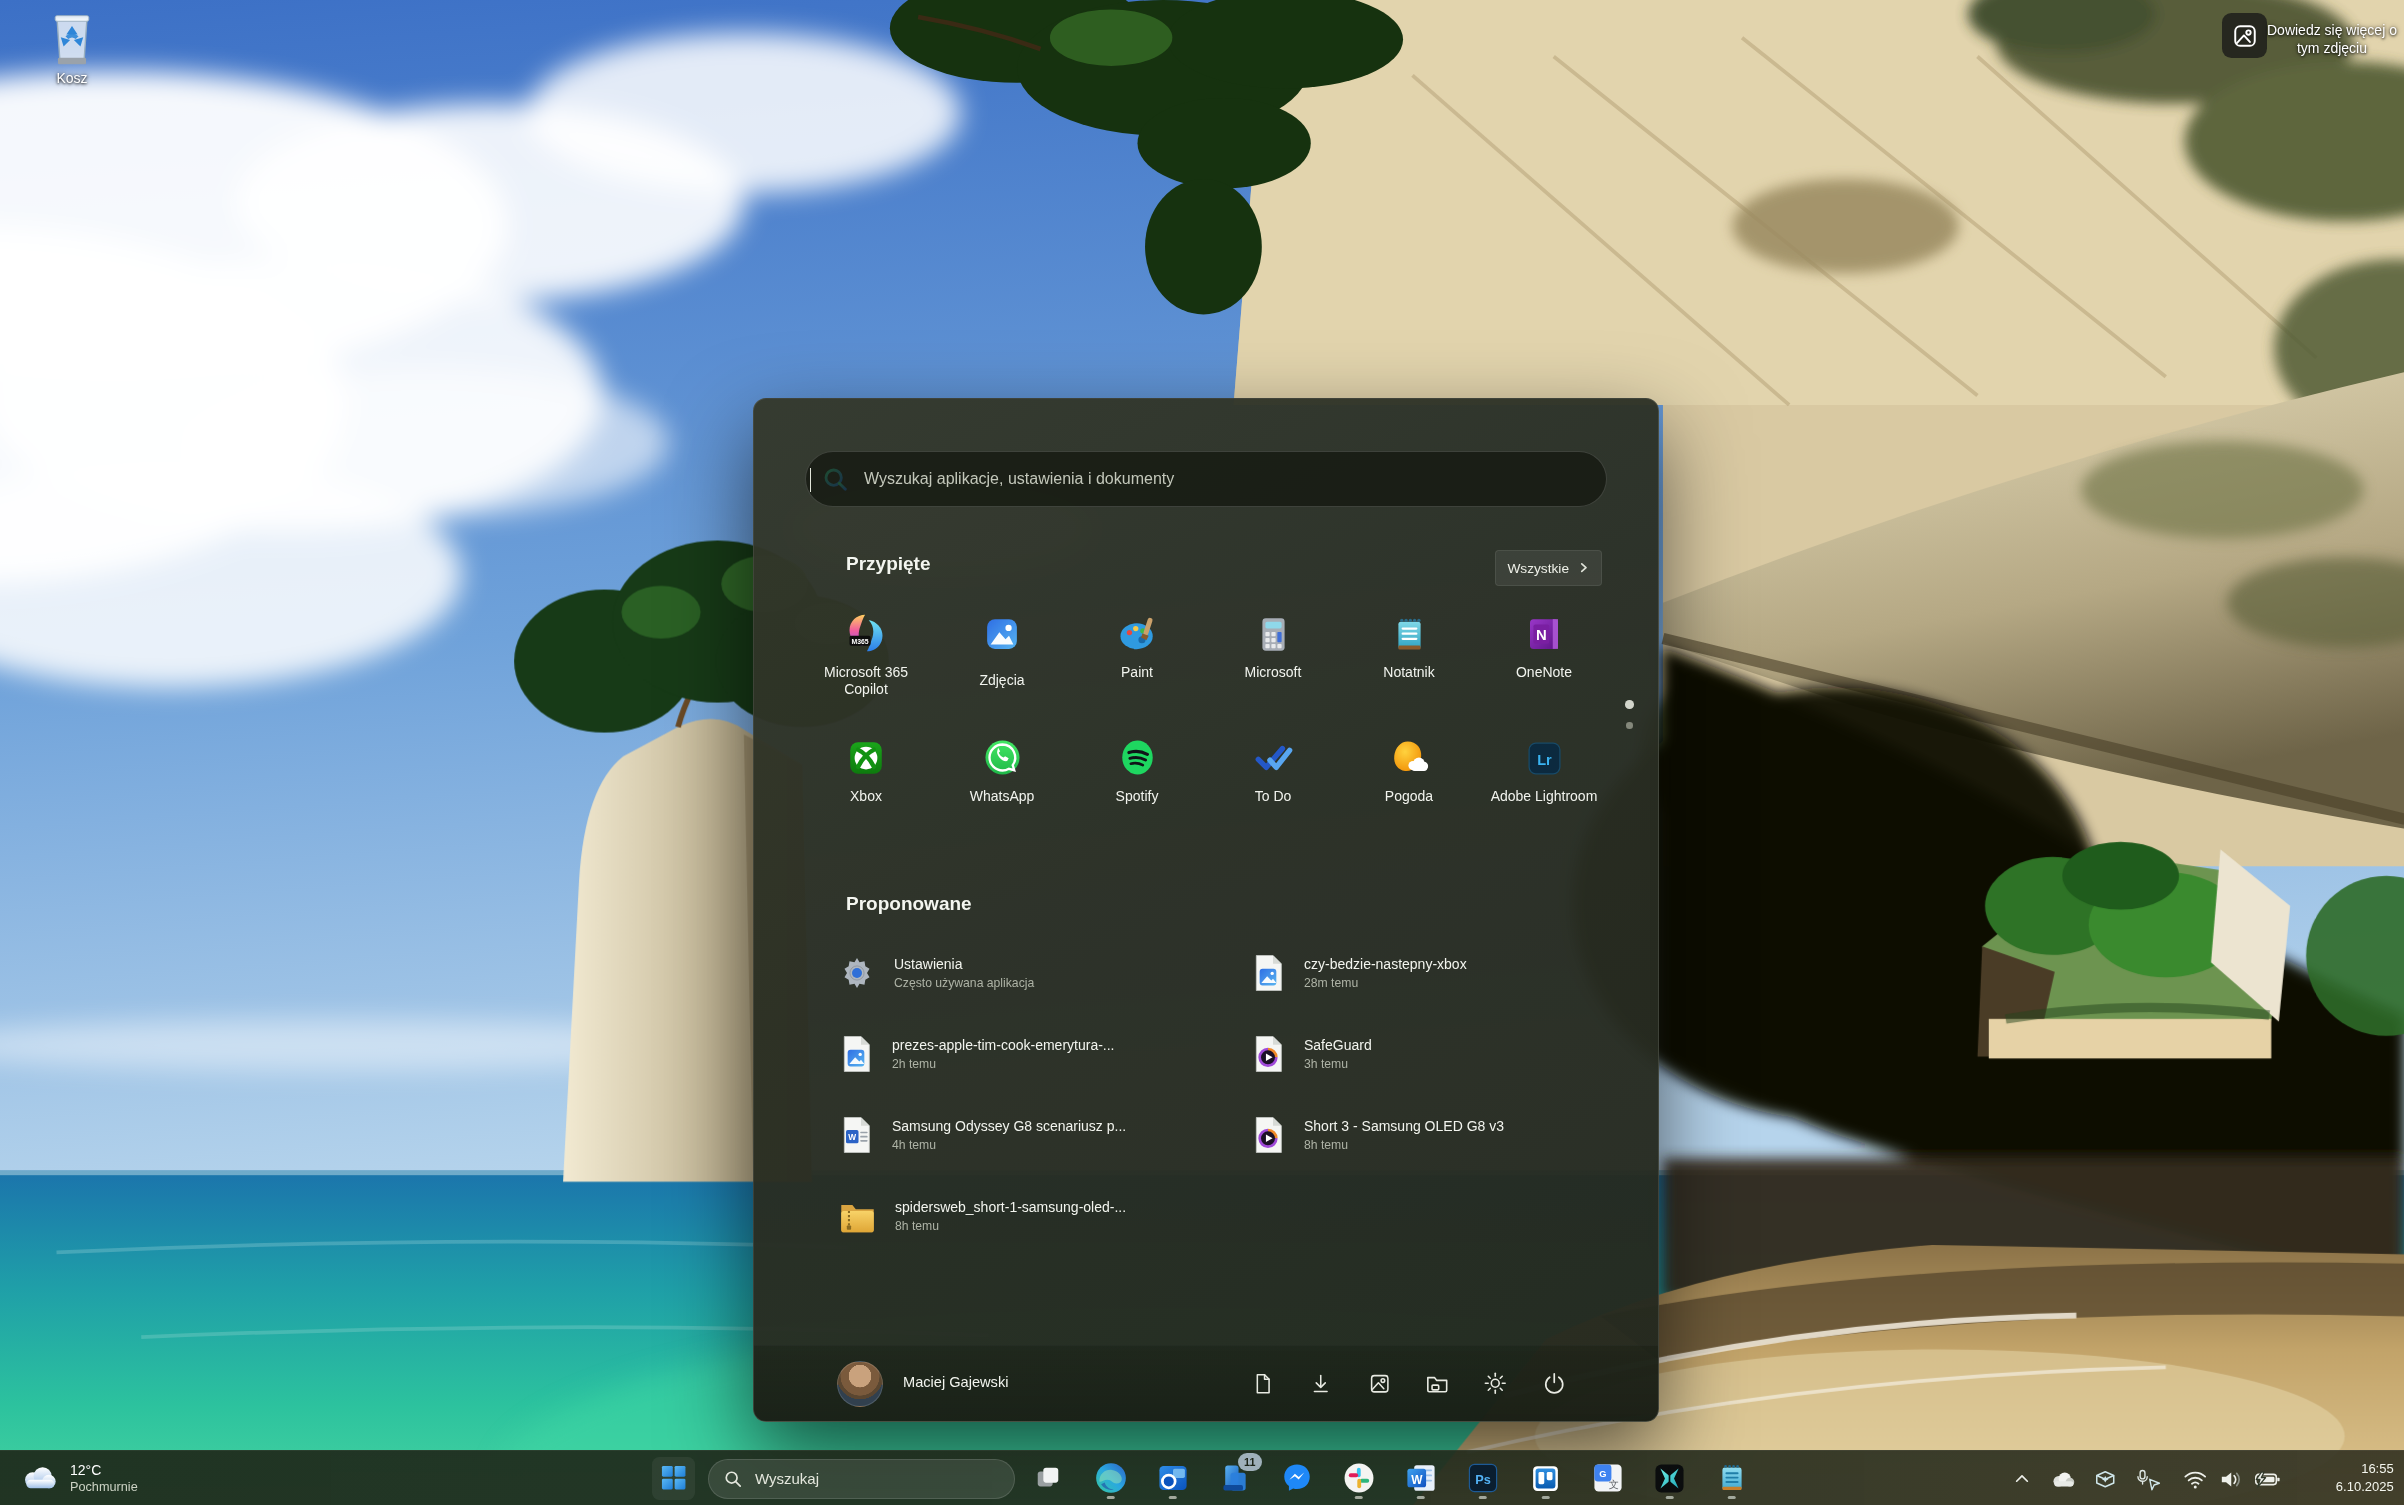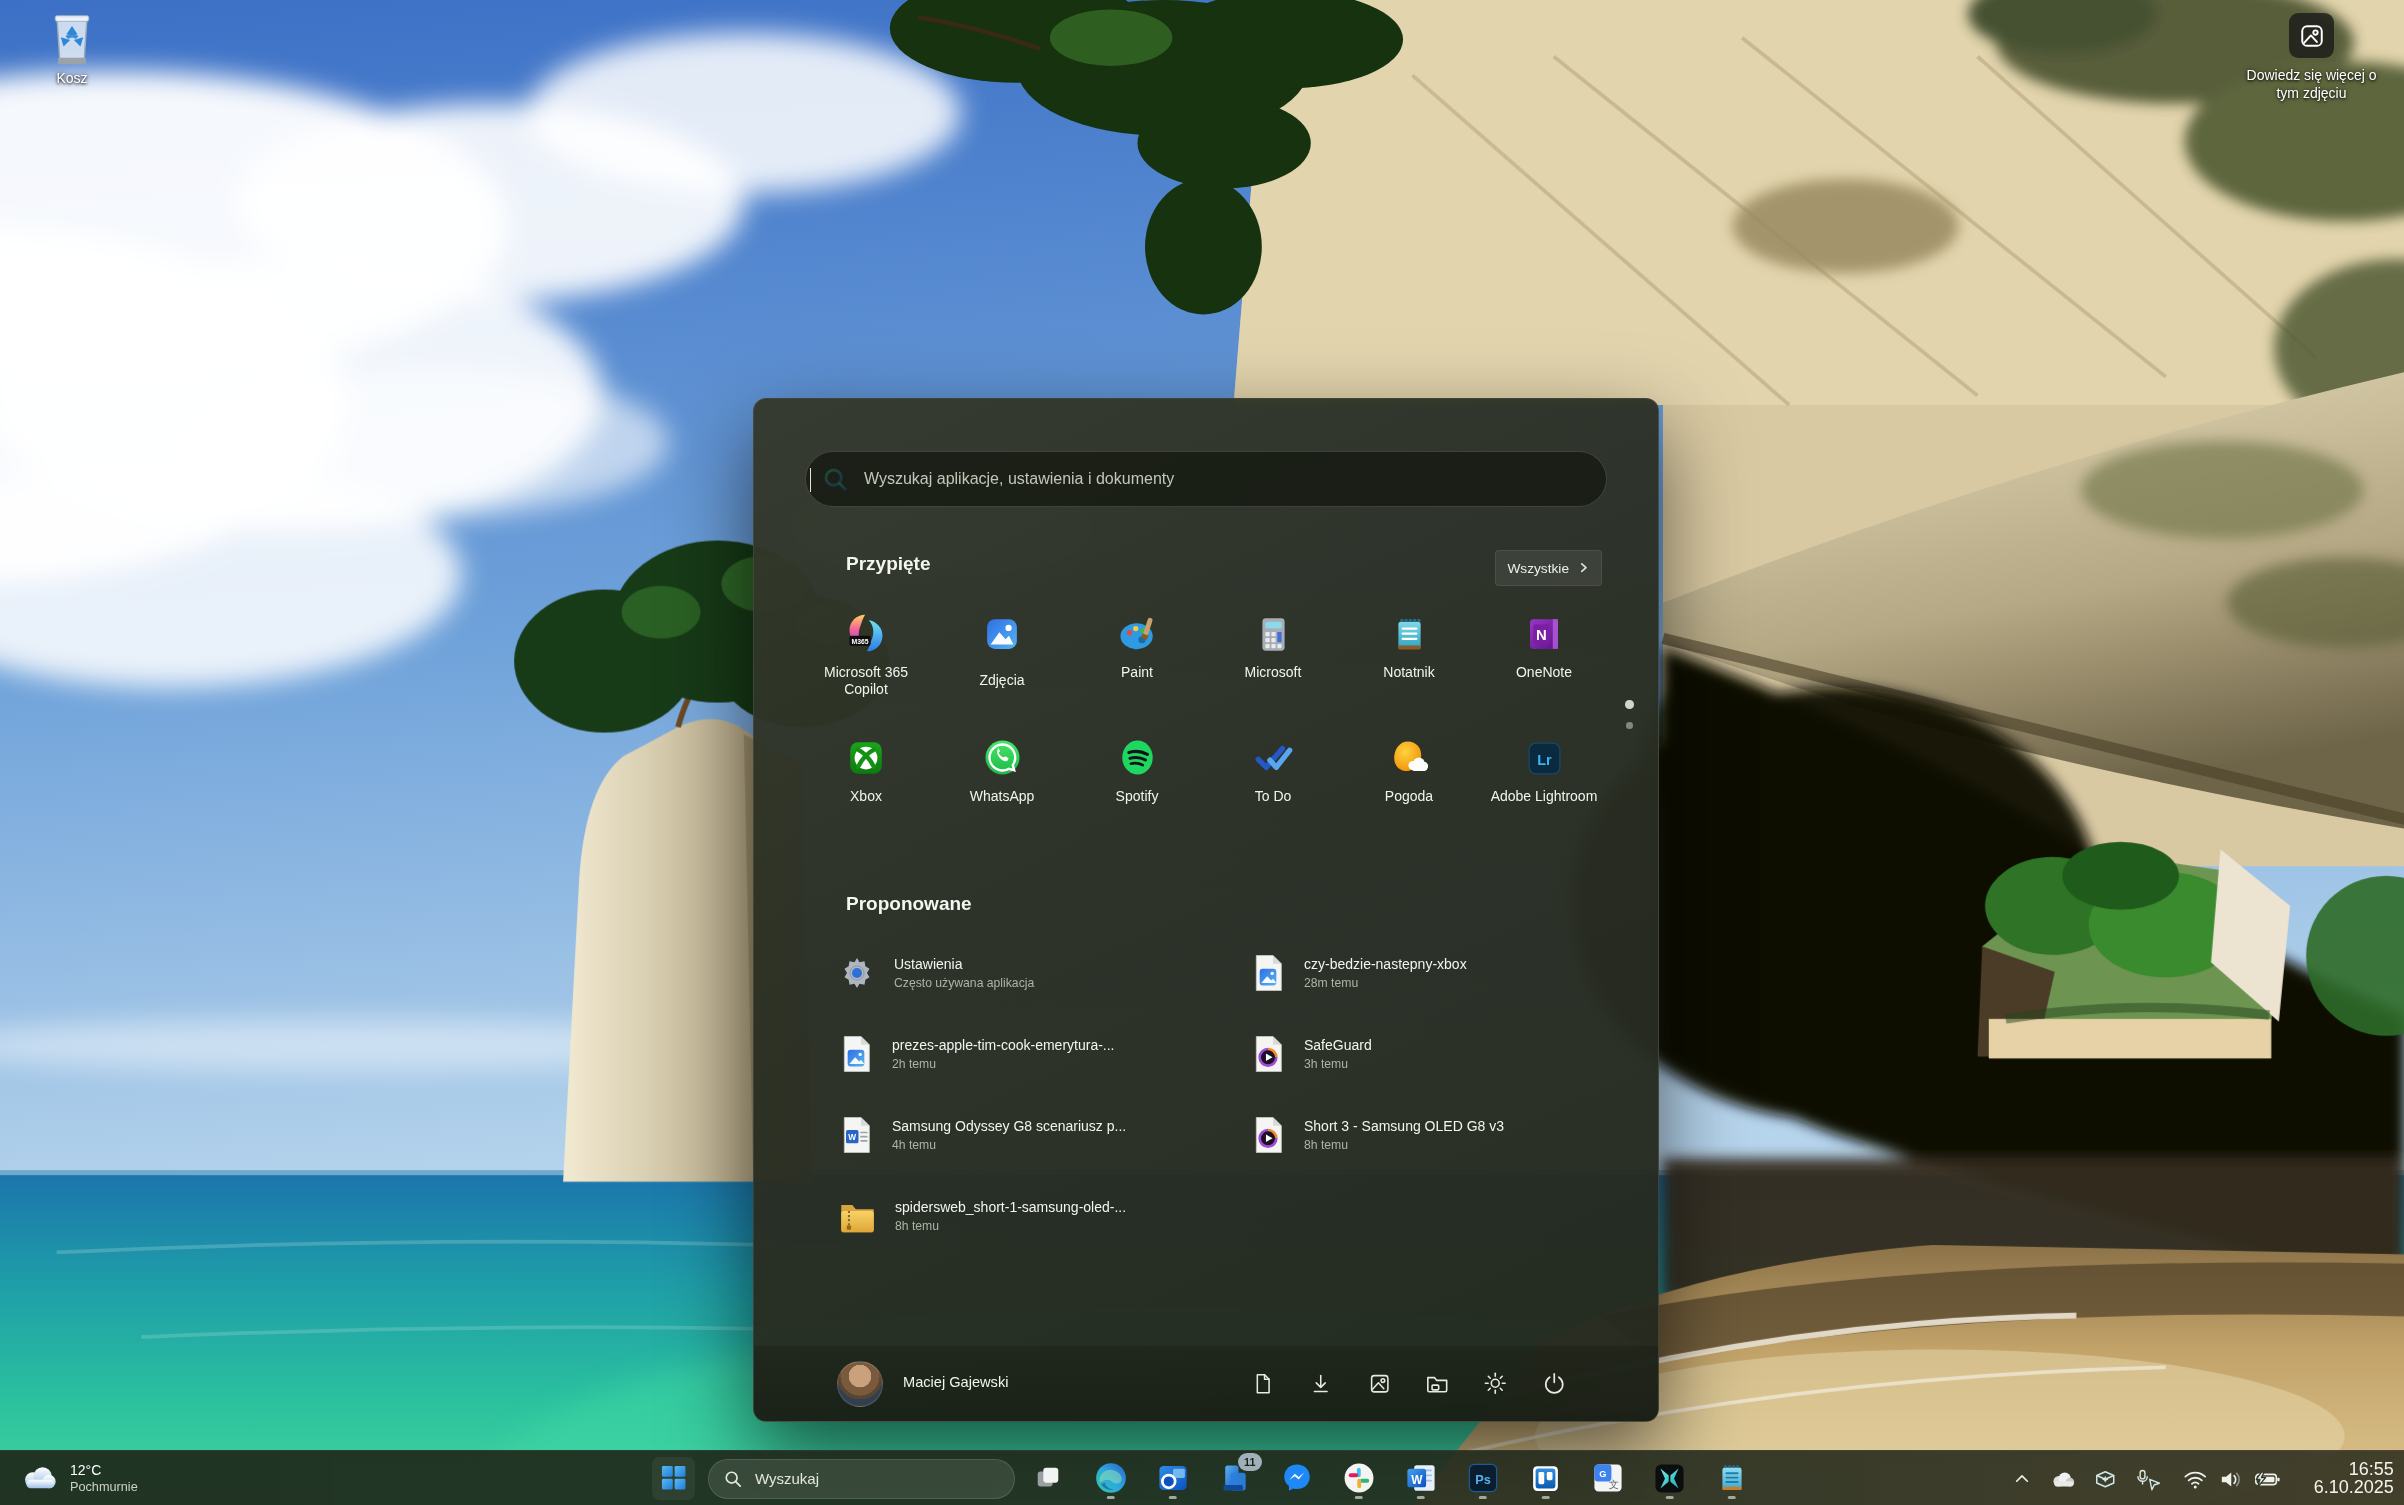--- a/index.html
+++ b/index.html
@@ -58,21 +58,21 @@
   .tb-box{position:absolute;top:5.6px;width:43px;height:43px;border-radius:7.5px;
     display:flex;align-items:center;justify-content:center;}
   .run-dot{position:absolute;bottom:0.9px;left:50%;transform:translateX(-50%);
     width:8.5px;height:2.8px;border-radius:1.9px;background:#a2a89c;}
   #tb-search{position:absolute;left:708px;top:7.5px;width:307px;height:40px;border-radius:21px;
     background:rgba(255,255,255,.10);border:0.9px solid rgba(255,255,255,.13);
     display:flex;align-items:center;gap:13px;padding-left:15px;box-sizing:border-box;
     font-size:15px;color:#e4e7dd;}
   .tray-ic{position:absolute;top:10.4px;width:36px;height:36px;display:flex;
     align-items:center;justify-content:center;border-radius:4.7px;}
-  #clock{position:absolute;right:11.3px;top:9.4px;text-align:right;font-size:18px;line-height:18px;color:#f4f6ee;}
+  #clock{position:absolute;right:11.3px;top:9.4px;text-align:right;font-size:13px;line-height:18px;color:#f4f6ee;}
   .badge{position:absolute;top:-3.8px;right:-5.6px;min-width:18px;height:18px;border-radius:9.4px;
     background:#9fb0ba;color:#1c2418;font-size:10.8px;font-weight:700;
     display:flex;align-items:center;justify-content:center;padding:0 2.8px;}
   .weather-temp{font-size:14px;color:#fff;line-height:17px;}
   .weather-cond{font-size:12.7px;color:#ccd2c4;line-height:16px;}
 </style>
 </head>
 <body>
 
 <div id="screen">
@@ -221,21 +221,21 @@
       <g fill="#2e86d8">
         <path d="M38 16 l6 9 h-12 z"></path>
         <path d="M29 38 l-3 -10 l10 3 z"></path>
         <path d="M47 38 l3 -10 l-10 3 z"></path>
         <path d="M31 27 a10 10 0 0 1 14 0 l-3 3 a6 6 0 0 0 -8 0 z" opacity=".9"></path>
       </g>
     </svg>
     <div class="desk-label">Kosz</div>
   </div>
 
-  <div class="abs" style="left:2222px;top:13px;width:179px;display:flex;flex-direction:column;align-items:center;">
+  <div class="abs" style="left:2222px;top:13px;width:179px;display:flex;flex-direction:row;align-items:center;">
     <div class="spotlight-chip">
       <svg width="26" height="26" viewBox="0 0 24 24" fill="none" stroke="#fff" stroke-width="1.8" stroke-linecap="round" stroke-linejoin="round">
         <rect x="3" y="3" width="18" height="18" rx="4.5"></rect>
         <circle cx="15.2" cy="8.8" r="2"></circle>
         <path d="M4.5 18.5 L11 11.5 L16.5 17.5"></path>
       </svg>
     </div>
     <div class="desk-label" style="margin-top:7.5px;">
       <div>Dowiedz się więcej o</div>
       <div>tym zdjęciu</div>

